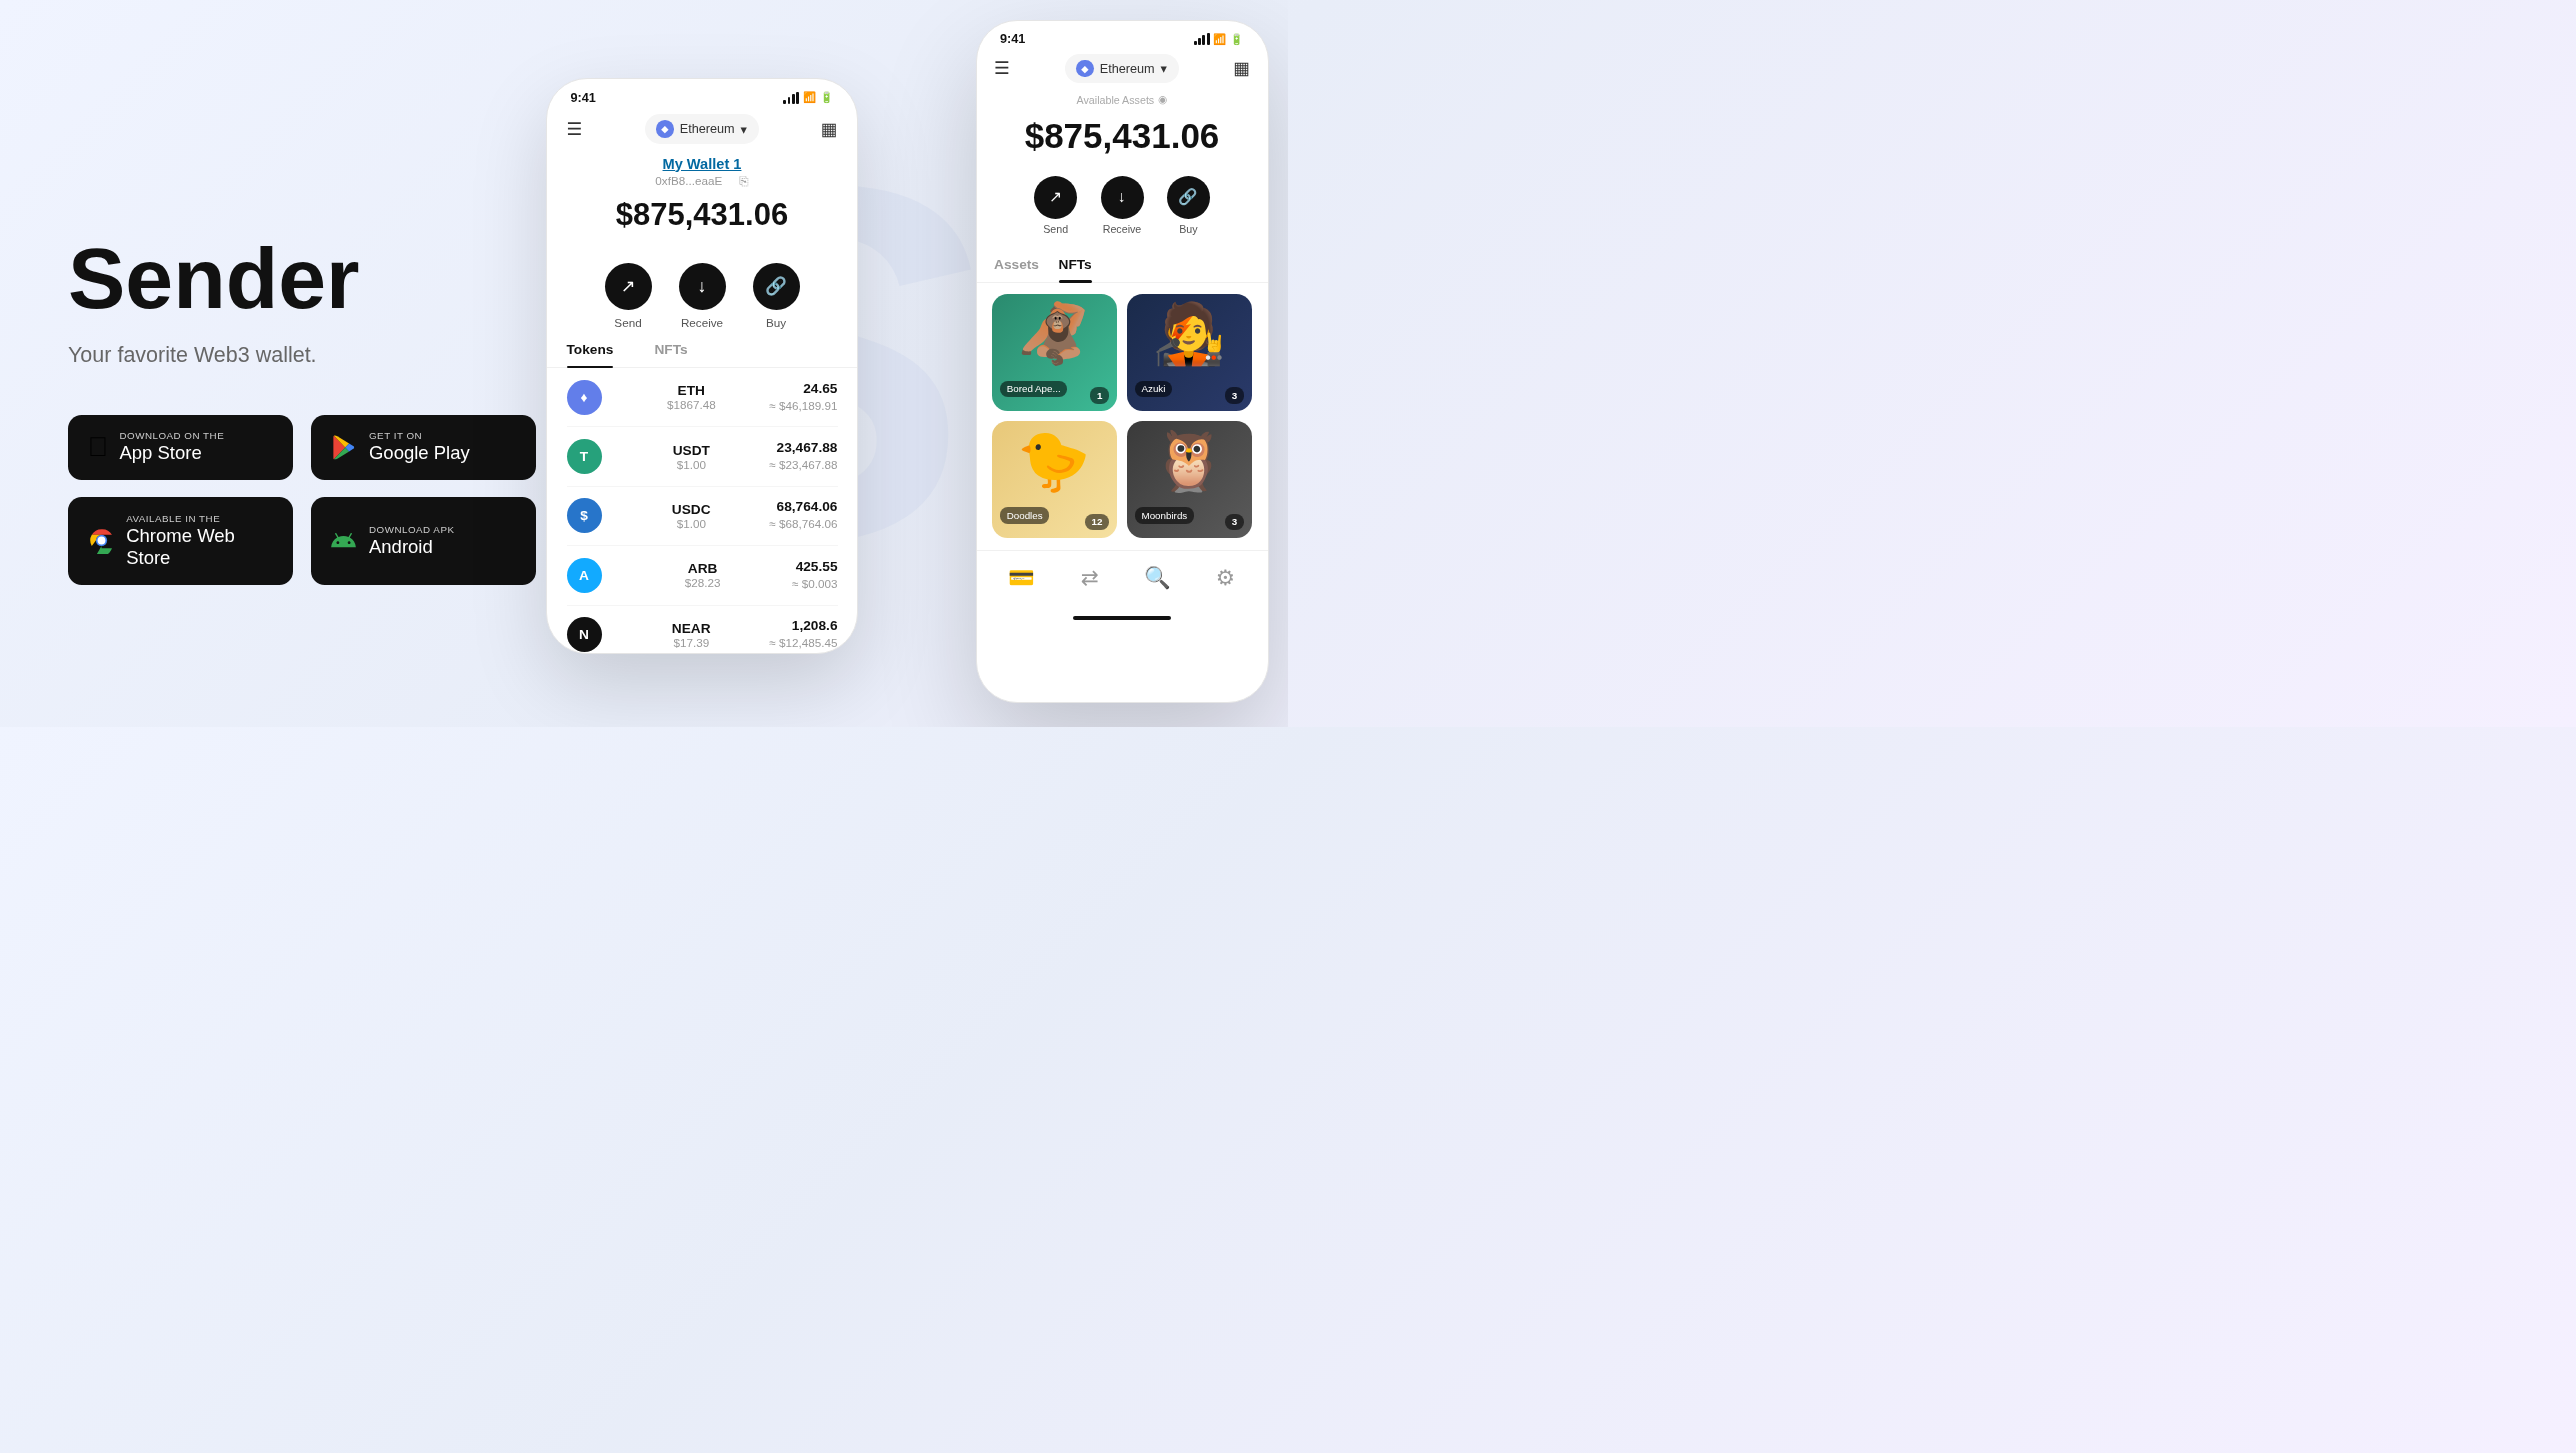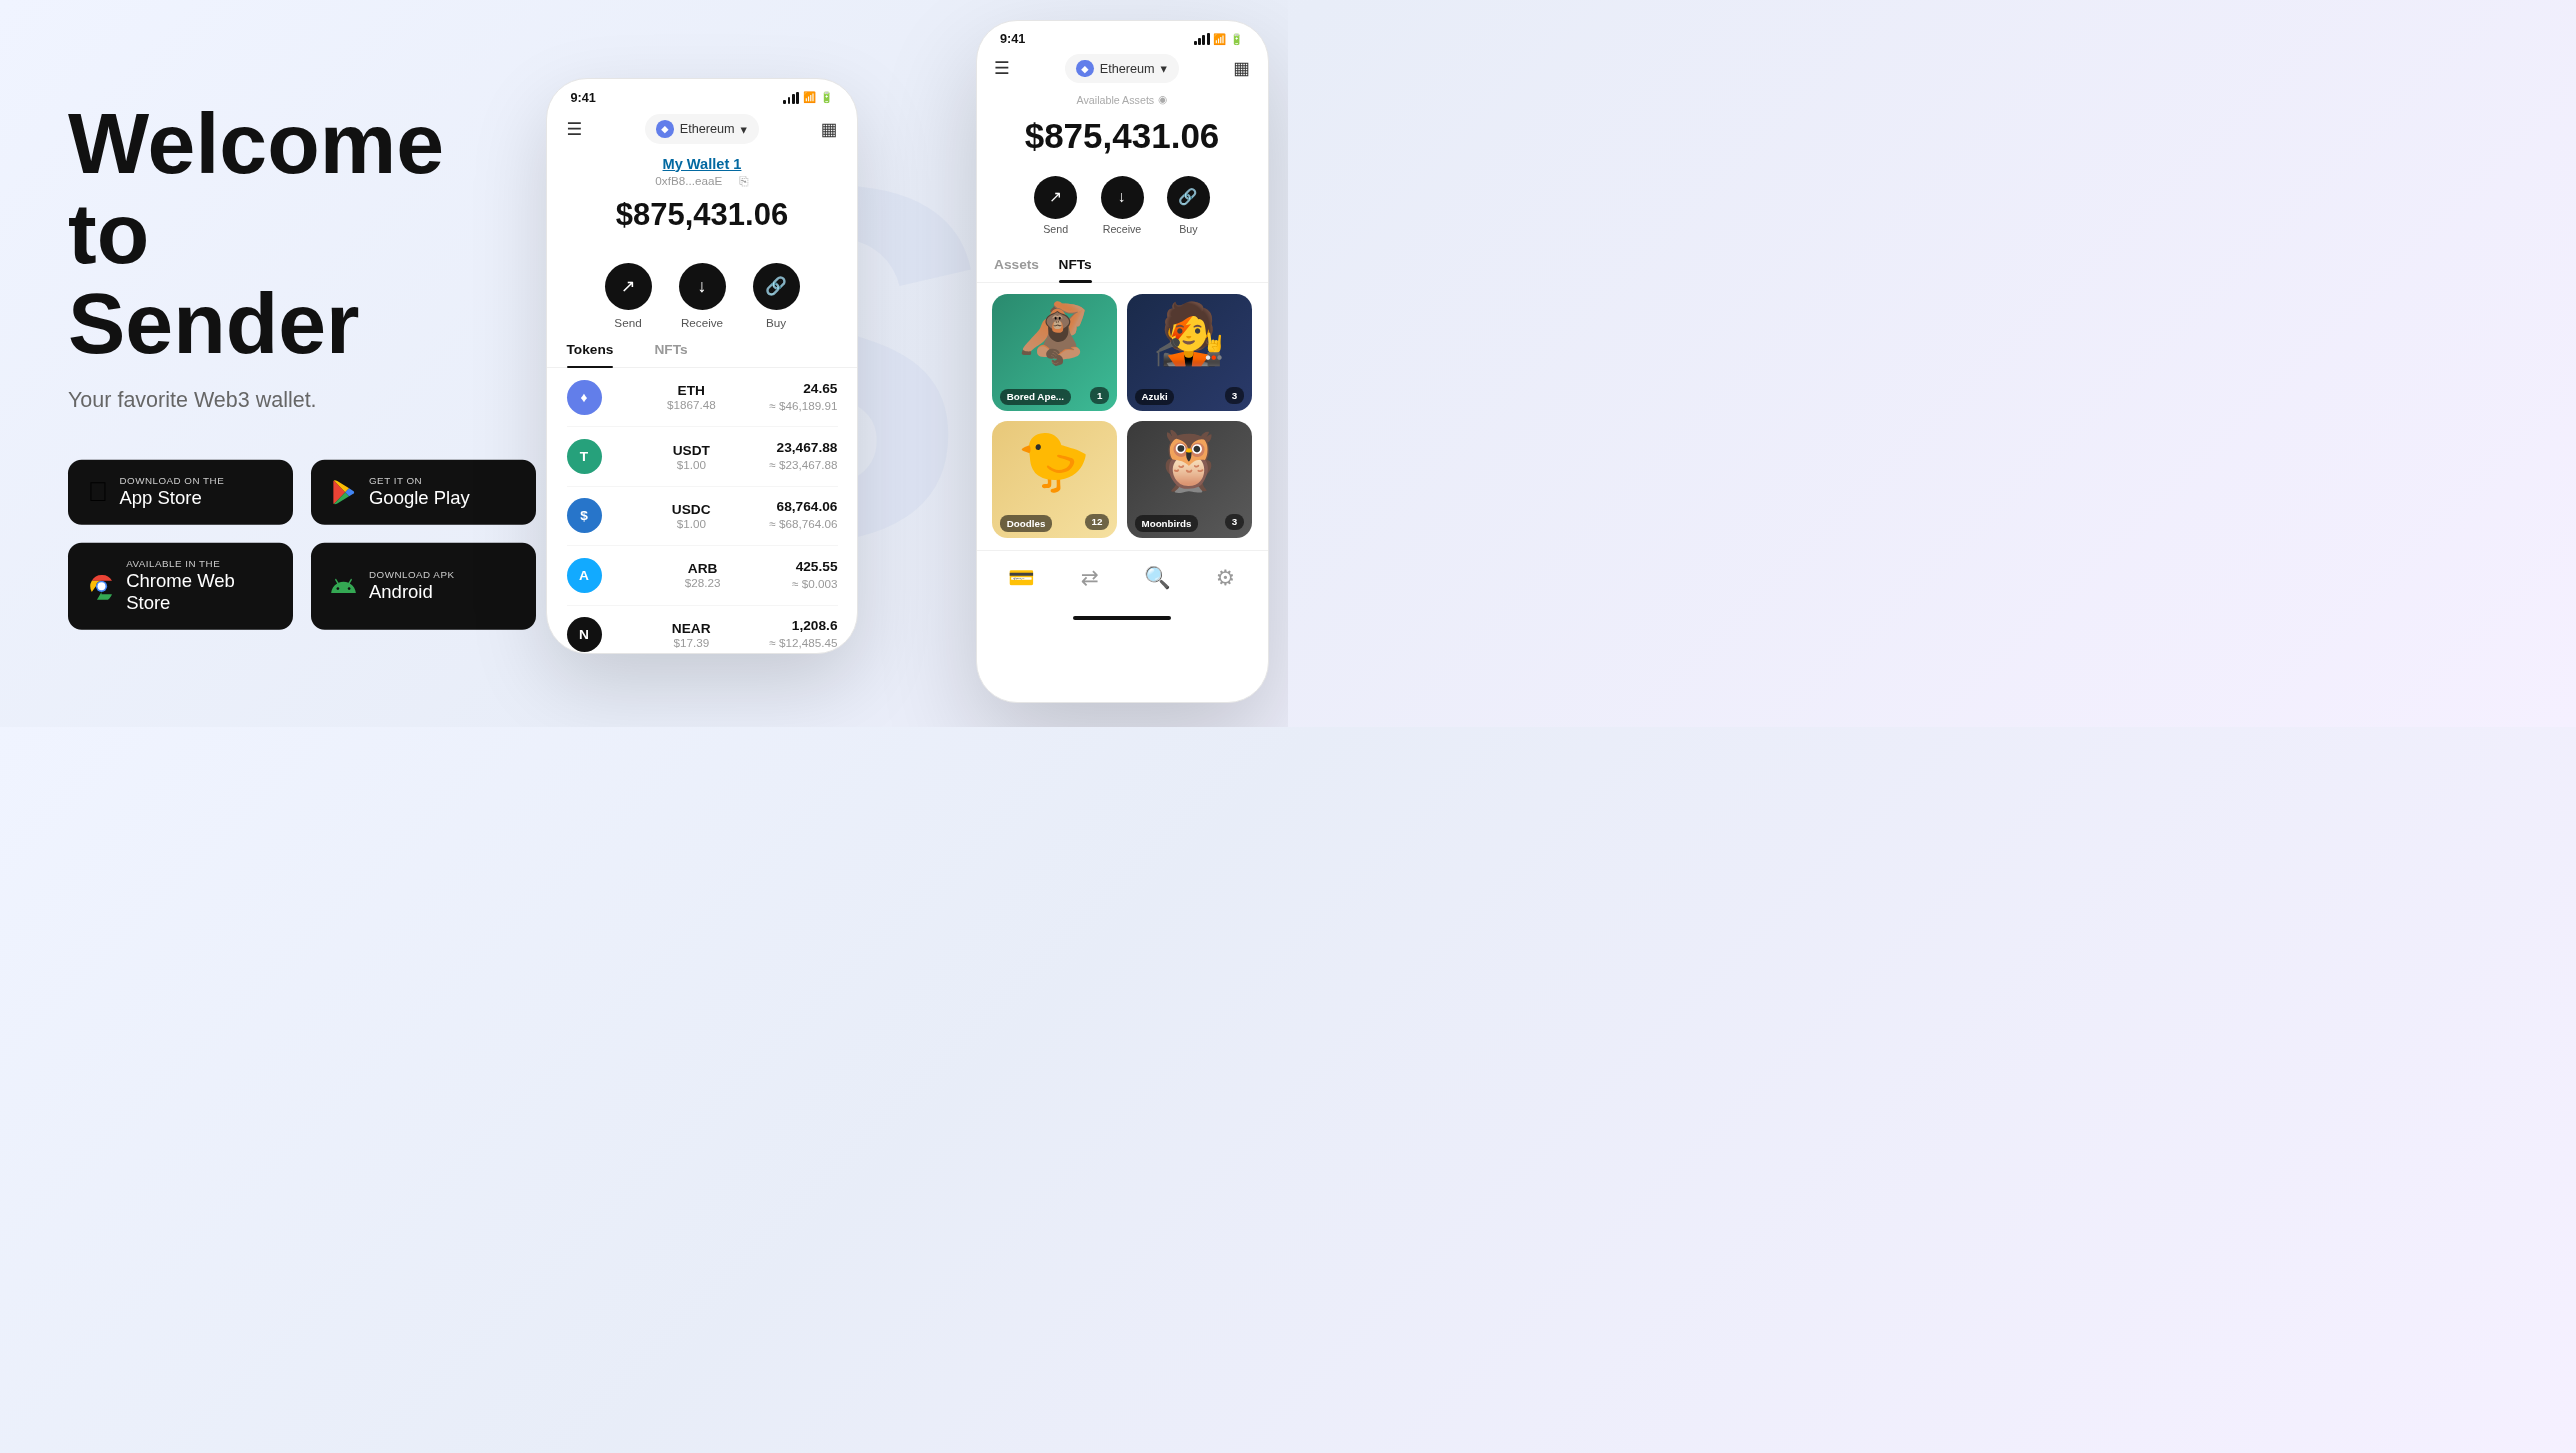--- a/index.html
+++ b/index.html
@@ -393,26 +393,26 @@
 
     .nft-card {
       border-radius: 15.6px;
       overflow: hidden;
       position: relative;
       height: 117px;
     }
 
     .nft-label {
       position: absolute;
-      bottom: 6px;
+      bottom: 14px;
       left: 7.8px;
       background: rgba(0,0,0,0.55);
       color: #fff;
       font-size: 9.8px;
-      font-weight: 700;
+      font-weight: 400;
       padding: 2.9px 6.8px;
       border-radius: 7.8px;
     }
 
     .nft-count {
       position: absolute;
       bottom: 7.8px;
       right: 7.8px;
       background: rgba(0,0,0,0.55);
       color: #fff;
@@ -517,21 +517,21 @@
       margin: 5.9px auto 0;
     }
   </style>
 </head>
 <body>
 
 <div class="bg-decoration">S</div>
 
 <div class="left-panel">
   <h1 class="welcome-title">
-    <span>Welcome to</span><br>
+    <br>
     <span>Sender</span>
   </h1>
   <p class="tagline">Your favorite Web3 wallet.</p>
 
   <div class="buttons-grid">
 
     <button class="store-btn">
       <span class="store-btn-icon"></span>
       <span>
         <span class="store-btn-text-small">DOWNLOAD ON THE</span>

